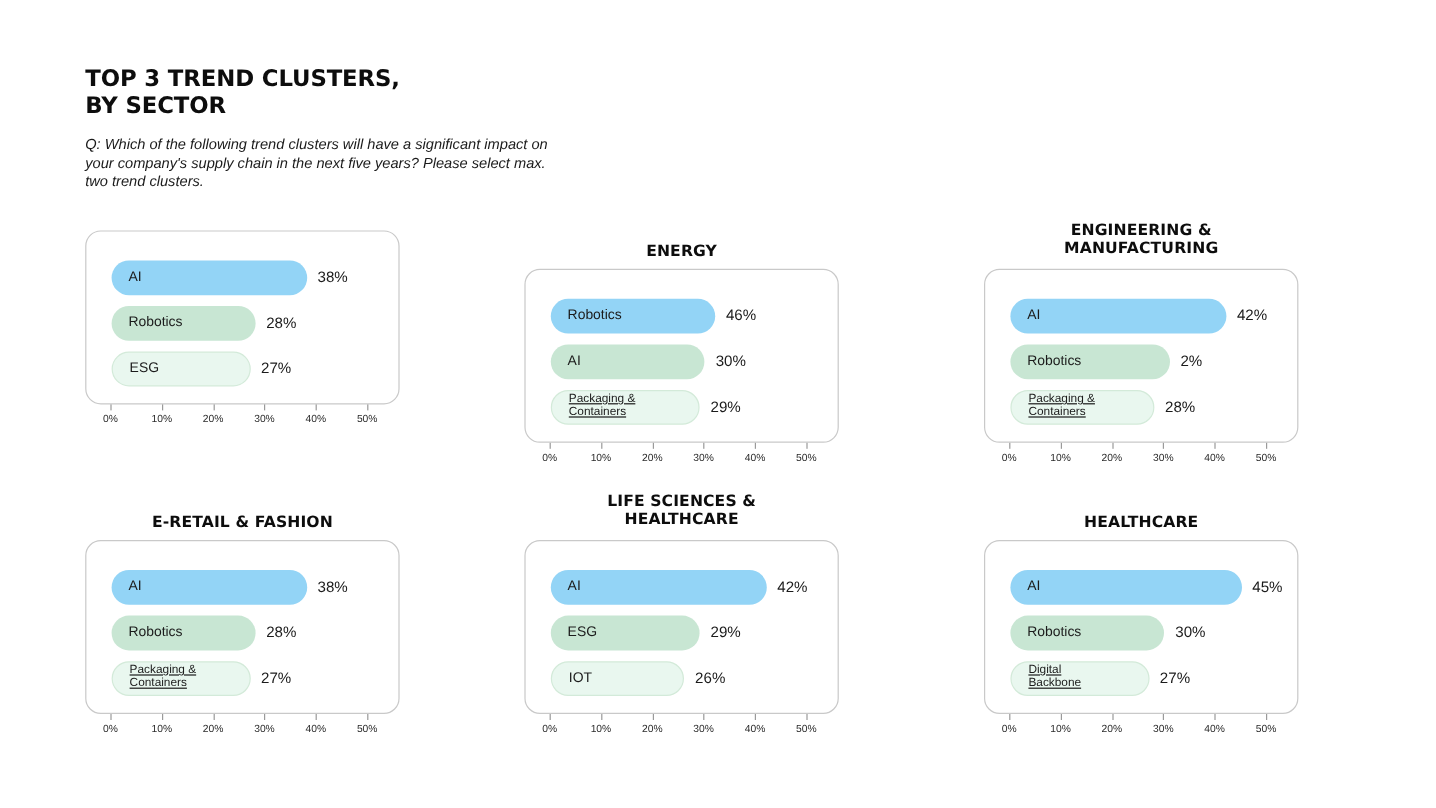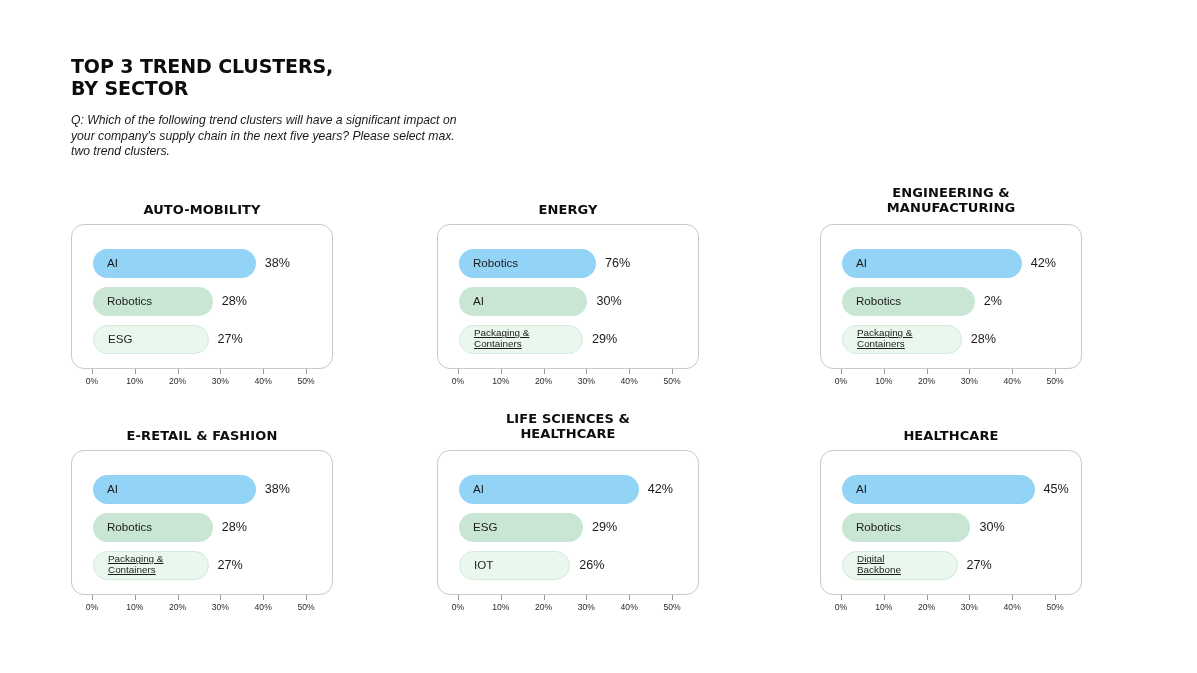--- a/index.html
+++ b/index.html
@@ -173,23 +173,20 @@
 
 <div id="header">
   <h1 id="page-title">TOP 3 TREND CLUSTERS,
 BY SECTOR</h1>
   <p id="page-question">Q: Which of the following trend clusters will have a significant impact on your company's supply chain in the next five years? Please select max. two trend clusters.</p>
 </div>
 
 <div id="panel-grid">
     <div class="panel-row">
       <div class="panel col0">
-        <div class="title-slot">
-          <div class="panel-title">AUTO-MOBILITY</div>
-        </div>
         <div class="panel-card">
           <div class="bars">
             <div class="bar-row">
               <div class="bar-spacer"></div>
               <div class="bar rank0" style="width: 162.64px;">
                 <div class="bar-label">AI</div>
               </div>
               <div class="bar-value">38%</div>
             </div>
             <div class="bar-row">
@@ -239,21 +236,21 @@
         <div class="title-slot">
           <div class="panel-title">ENERGY</div>
         </div>
         <div class="panel-card">
           <div class="bars">
             <div class="bar-row">
               <div class="bar-spacer"></div>
               <div class="bar rank0" style="width: 136.96px;">
                 <div class="bar-label">Robotics</div>
               </div>
-              <div class="bar-value">76%</div>
+              <div class="bar-value">46%</div>
             </div>
             <div class="bar-row">
               <div class="bar-spacer"></div>
               <div class="bar rank1" style="width: 128.4px;">
                 <div class="bar-label">AI</div>
               </div>
               <div class="bar-value">30%</div>
             </div>
             <div class="bar-row">
               <div class="bar-spacer"></div>

